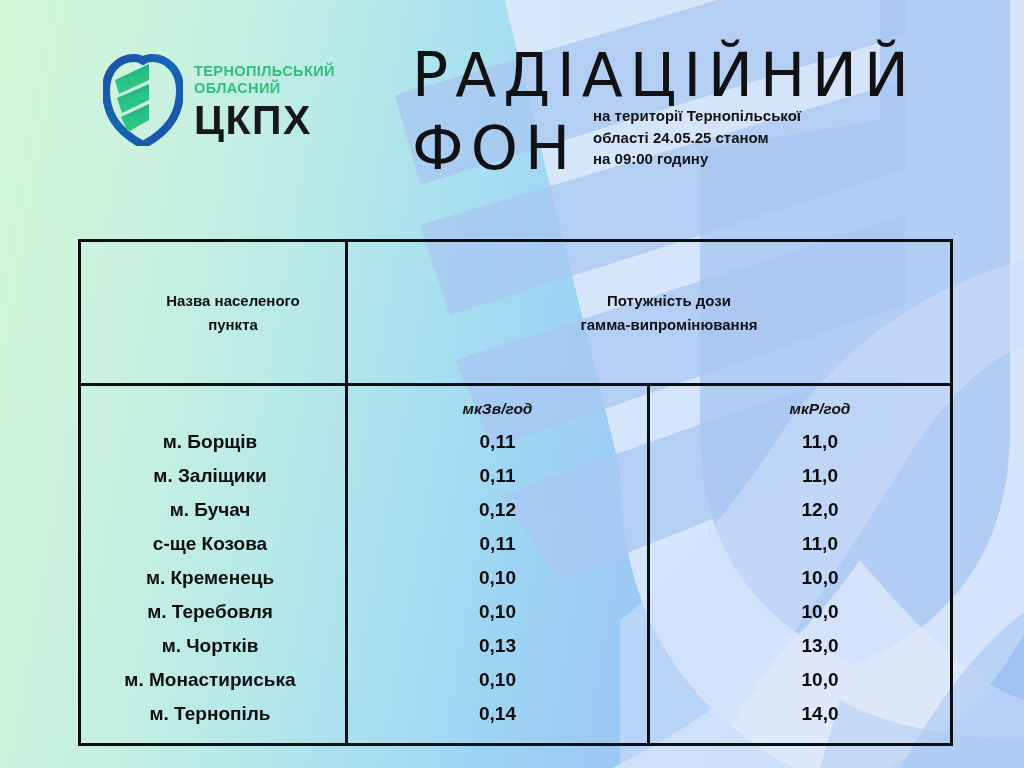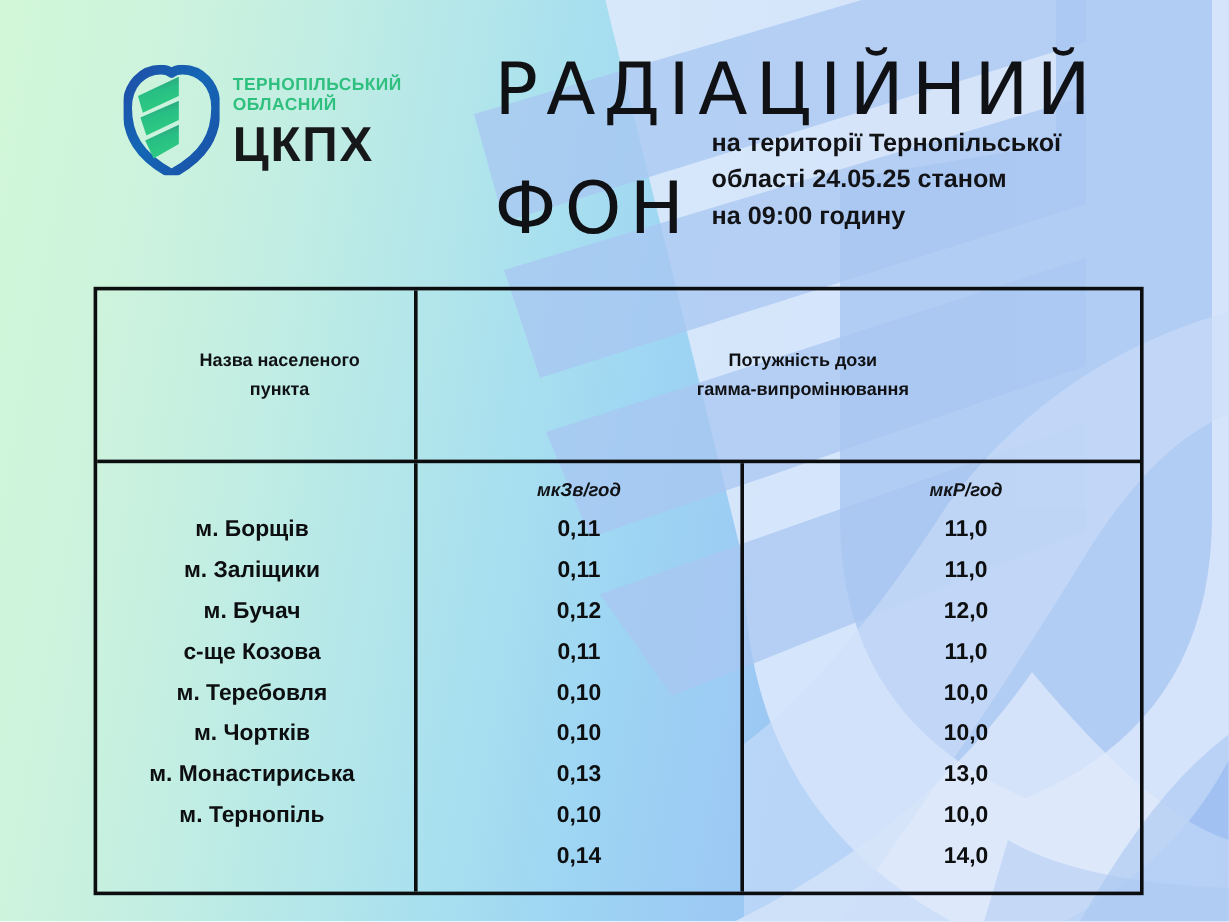--- a/index.html
+++ b/index.html
@@ -91,21 +91,21 @@
     color: #101114;
     line-height: 0.98;
     white-space: nowrap;
   }
   #headline-row2 {
     display: flex;
     align-items: flex-end;
     gap: 16px;
   }
   #subtitle {
-    font-size: 21px;
+    font-size: 15px;
     font-weight: bold;
     color: #121317;
     line-height: 1.45;
     padding-bottom: 8px;
     white-space: nowrap;
   }
 
   
   #table-wrap {
     position: absolute;
@@ -122,21 +122,21 @@
     height: 144px;
     display: flex;
     border-bottom: 3px solid #0c0d0f;
     box-sizing: border-box;
   }
   #tbody {
     flex: 1;
     display: flex;
   }
   .col-name   { width: 267px; flex: none; box-sizing: border-box; }
-  .col-sv     { width: 272px; flex: none; box-sizing: border-box; }
+  .col-sv     { width: 302px; flex: none; box-sizing: border-box; }
   .col-r      { flex: 1; box-sizing: border-box; padding-left: 40px; }
 
   #thead .col-name { border-right: 3px solid #0c0d0f; }
   #tbody .col-name { border-right: 3px solid #0c0d0f; }
   #tbody .col-sv   { border-right: 3px solid #0c0d0f; }
 
   #thead .col-name,
   #thead .col-meas {
     display: flex;
     align-items: center;
@@ -292,20 +292,21 @@
     </div>
 
     <div id="tbody">
       <div class="col-name">
         <div class="cell-list" id="col-names">
           <div class="unit-spacer"></div>
         <div class="data-cell">м. Борщів</div>
             <div class="data-cell">м. Заліщики</div>
             <div class="data-cell">м. Бучач</div>
             <div class="data-cell">с-ще  Козова</div>
+            <div class="data-cell">м. Кременець</div>
             <div class="data-cell">м. Теребовля</div>
             <div class="data-cell">м. Чортків</div>
             <div class="data-cell">м. Монастириська</div>
             <div class="data-cell">м. Тернопіль</div>
           </div>
       </div>
       <div class="col-sv">
         <div class="cell-list" id="col-sv">
           <div class="unit-cell">мкЗв/год</div>
         <div class="data-cell">0,11</div>

